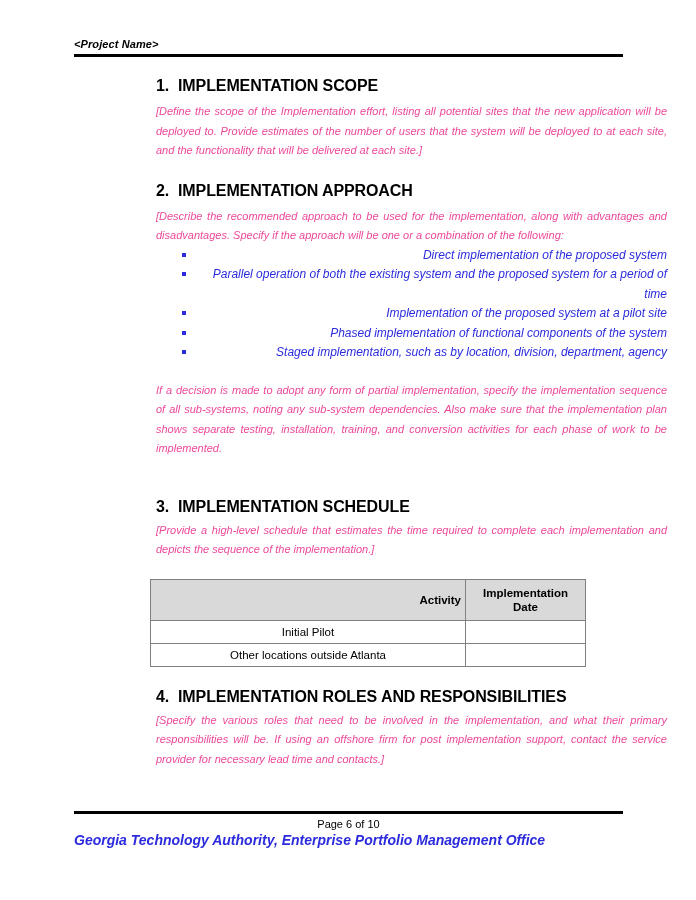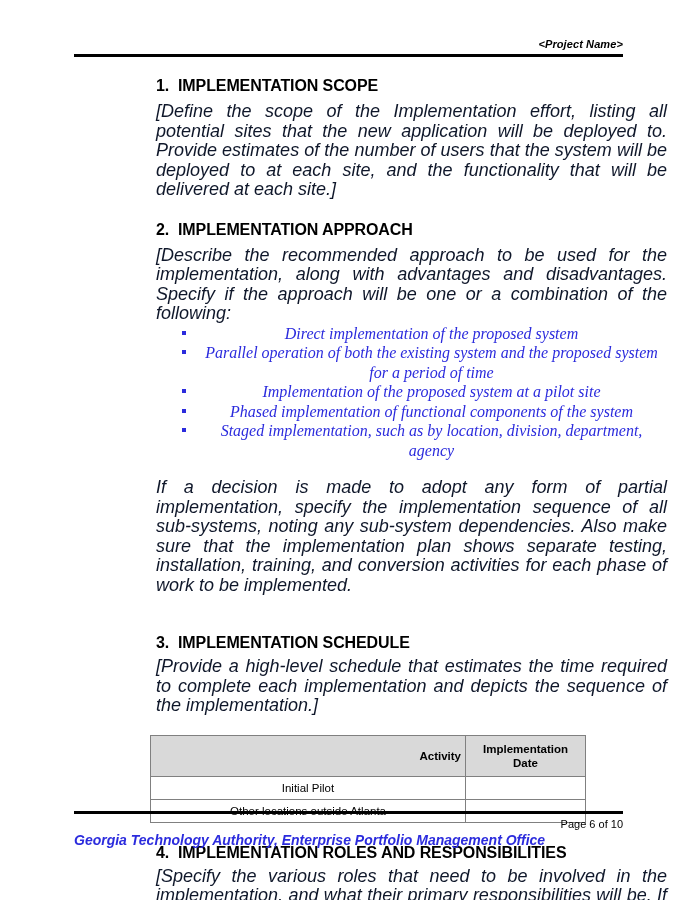--- a/index.html
+++ b/index.html
@@ -24,21 +24,21 @@
   }
 
   
   .header {
     position: absolute;
     left: 74px;
     top: 38px;
     width: 549px;
   }
   .header-title {
-    text-align: right;
+    text-align: left;
     font-size: 11px;
     font-weight: bold;
     font-style: italic;
     color: #000000;
     line-height: 13px;
     letter-spacing: 0.1px;
   }
   .header-rule {
     margin-top: 3px;
     border-top: 3px solid #000000;
@@ -67,48 +67,47 @@
     white-space: nowrap;
   }
   h2.section-heading .num {
     display: inline-block;
     width: 22px;
   }
 
   p.instr {
     margin: 0;
     padding: 0;
-    font-size: 18px;
-    font-style: italic;
-    color: #0f172a;
+    font-size: 11px;
+    font-style: italic;
+    color: #ec4899;
     line-height: 19.5px;
     text-align: justify;
     text-justify: inter-word;
   }
 
   .gap-sm { height: 6px; }
   .gap-md { height: 18px; }
   .gap-lg { height: 20px; }
   .gap-xs { height: 4px; }
 
   ul.bullets {
     margin: 0;
     padding: 0;
     list-style: none;
   }
   ul.bullets li {
     position: relative;
     margin: 0;
     padding: 0 0 0 40px;
-    font-size: 16px;
+    font-size: 12px;
     font-style: italic;
     color: #2B2BDD;
     line-height: 19.5px;
-    text-align: center;
-    font-family: Liberation Serif, serif;
+    text-align: right;
   }
   ul.bullets li .sq {
     position: absolute;
     left: 26px;
     top: 7px;
     width: 4px;
     height: 4px;
     background: #2B2BDD;
   }
 
@@ -155,21 +154,21 @@
     width: 549px;
   }
   .footer-rule {
     border-top: 3px solid #000000;
     height: 0;
     font-size: 0;
     line-height: 0;
   }
   .footer-page {
     margin-top: 4px;
-    text-align: right;
+    text-align: center;
     font-size: 11px;
     color: #000000;
     line-height: 13px;
   }
   .footer-org {
     margin-top: 3px;
     text-align: left;
     font-size: 14px;
     font-weight: bold;
     font-style: italic;

